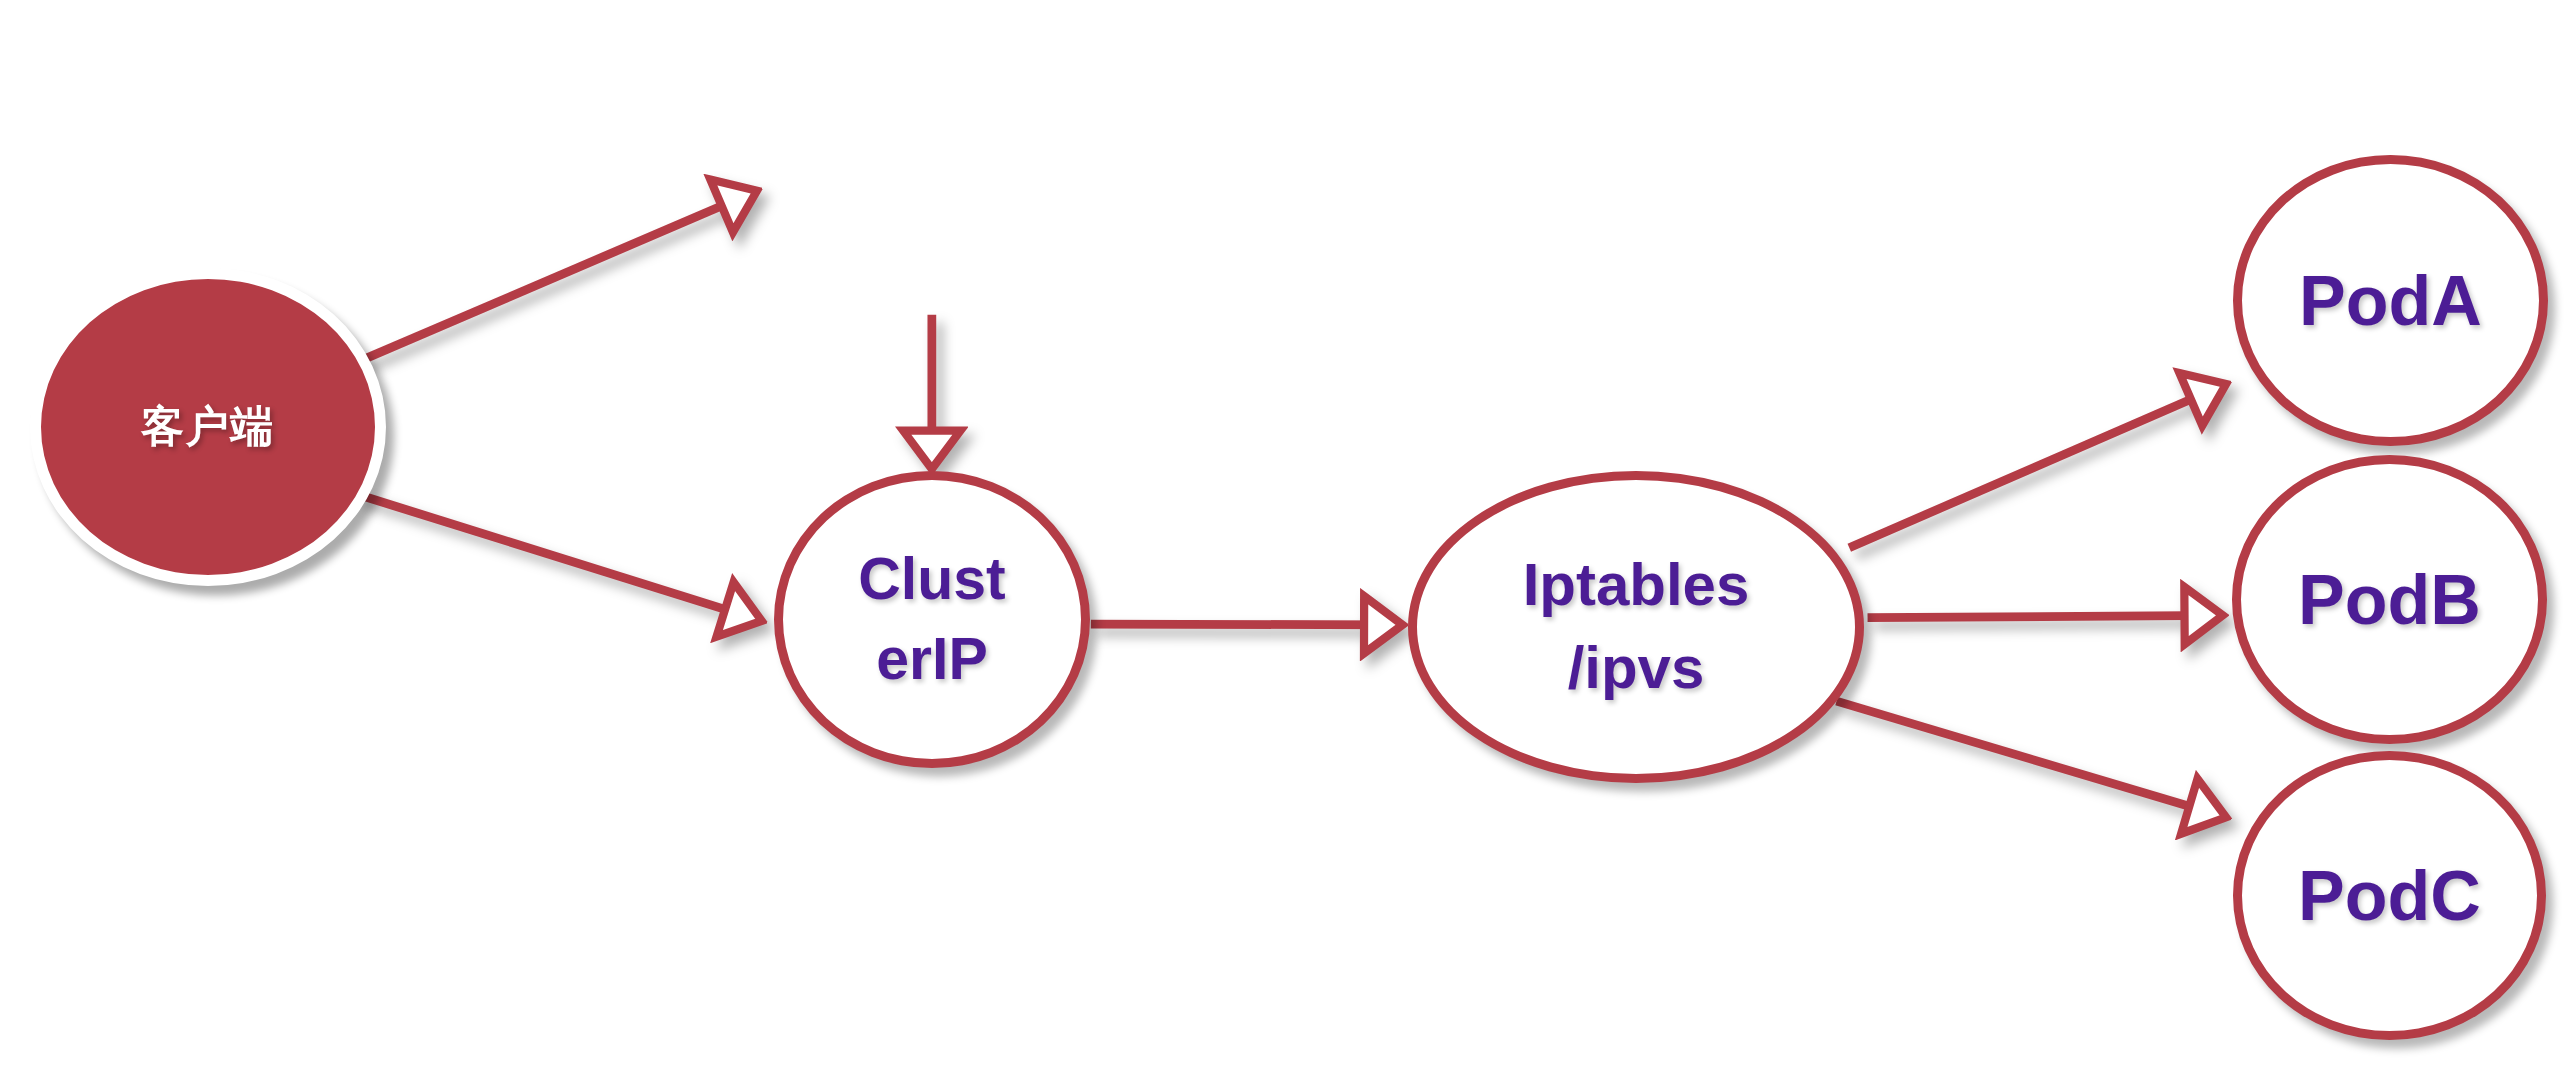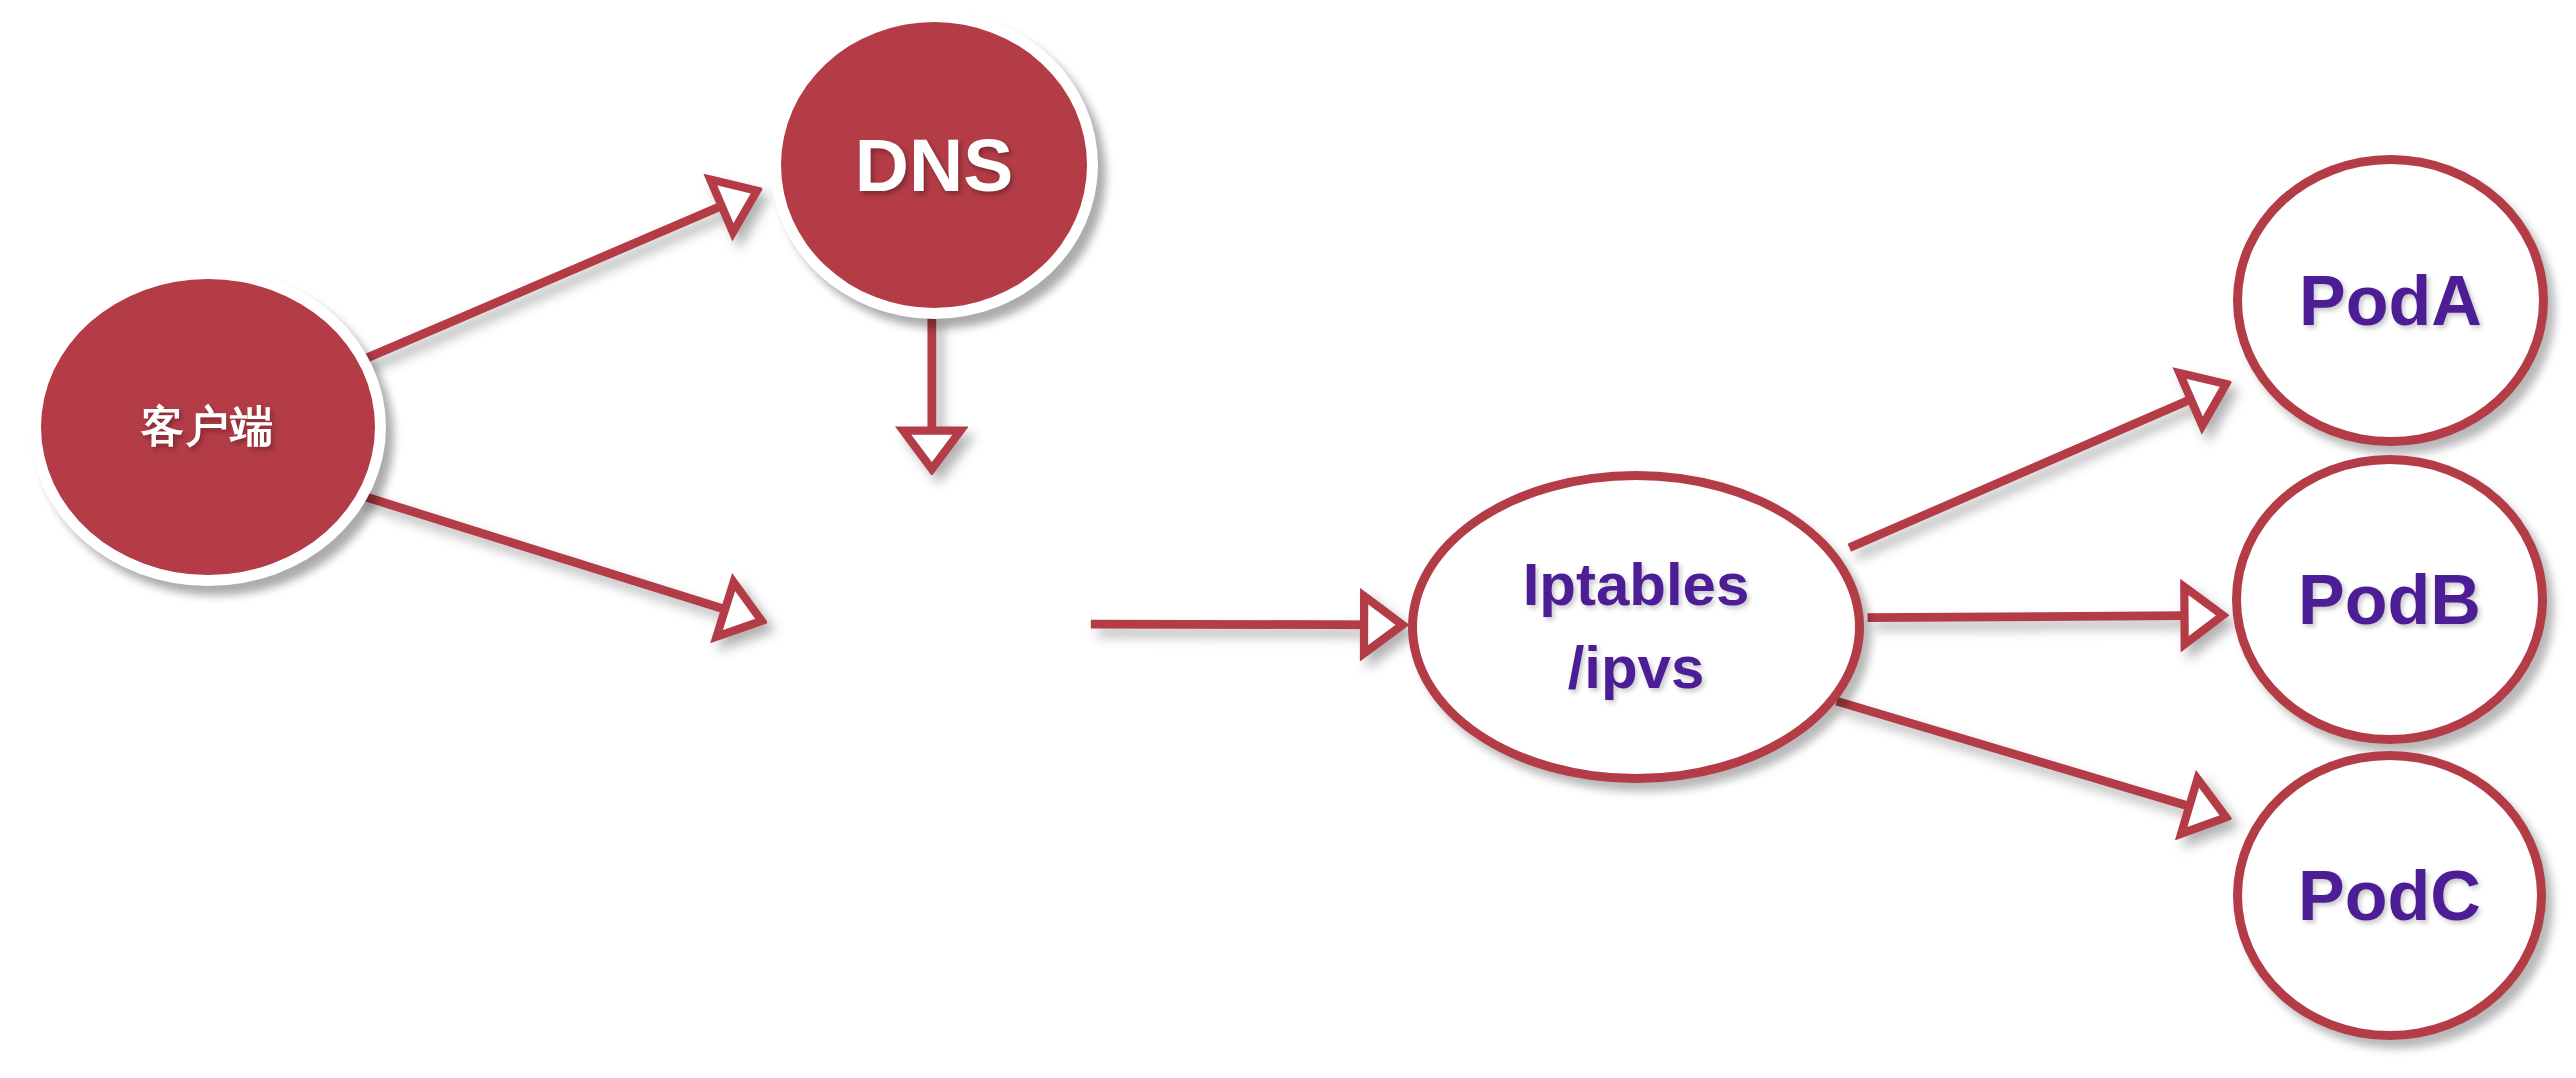--- a/index.html
+++ b/index.html
@@ -65,24 +65,27 @@
       <path d="M2326,689 L2800,483" marker-end="url(#tri)"></path>
       <path d="M2349,777 L2796,774" marker-end="url(#tri)"></path>
       <path d="M2310,882 L2800,1028" marker-end="url(#tri)"></path>
     </g>
   </svg>
 
   <div class="node filled" id="node-client">
     <span>客户端</span>
   </div>
 
-  <div class="node filled" id="node-dns">
-    <span>DNS</span>
+
+  <div class="node outlined" id="node-cluster">
+    <span class="two-line">
+      <span>Clust</span><br>
+      <span>erIP</span>
+    </span>
   </div>
-
 
   <div class="node outlined" id="node-iptables">
     <span class="two-line">
       <span>Iptables</span><br>
       <span>/ipvs</span>
     </span>
   </div>
 
   <div class="node outlined" id="node-poda">
     <span>PodA</span>

